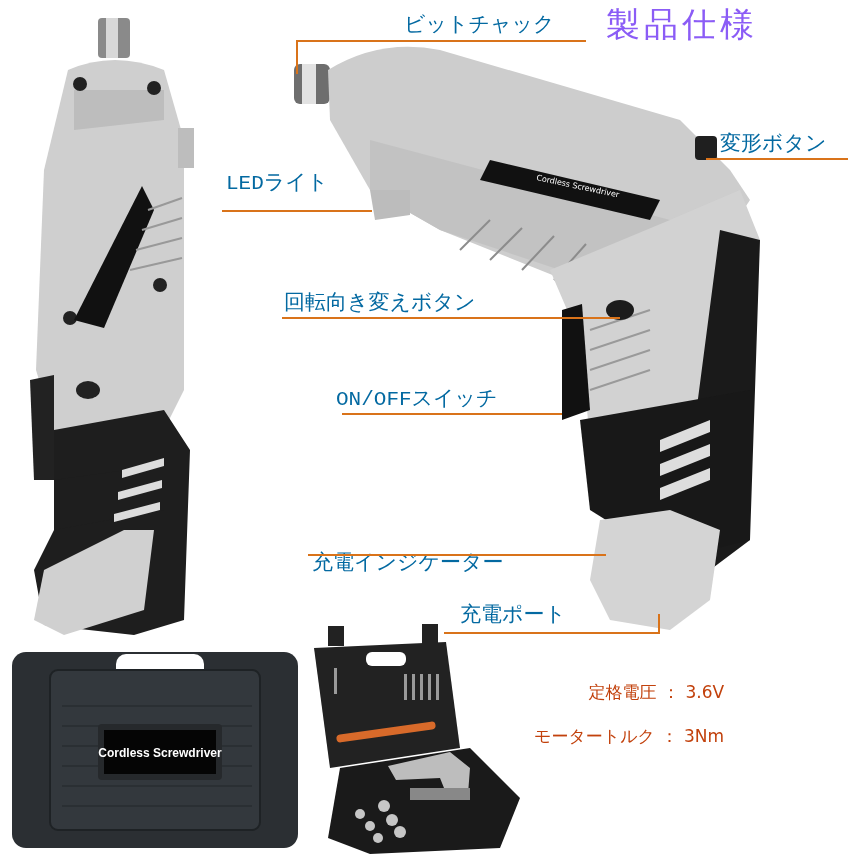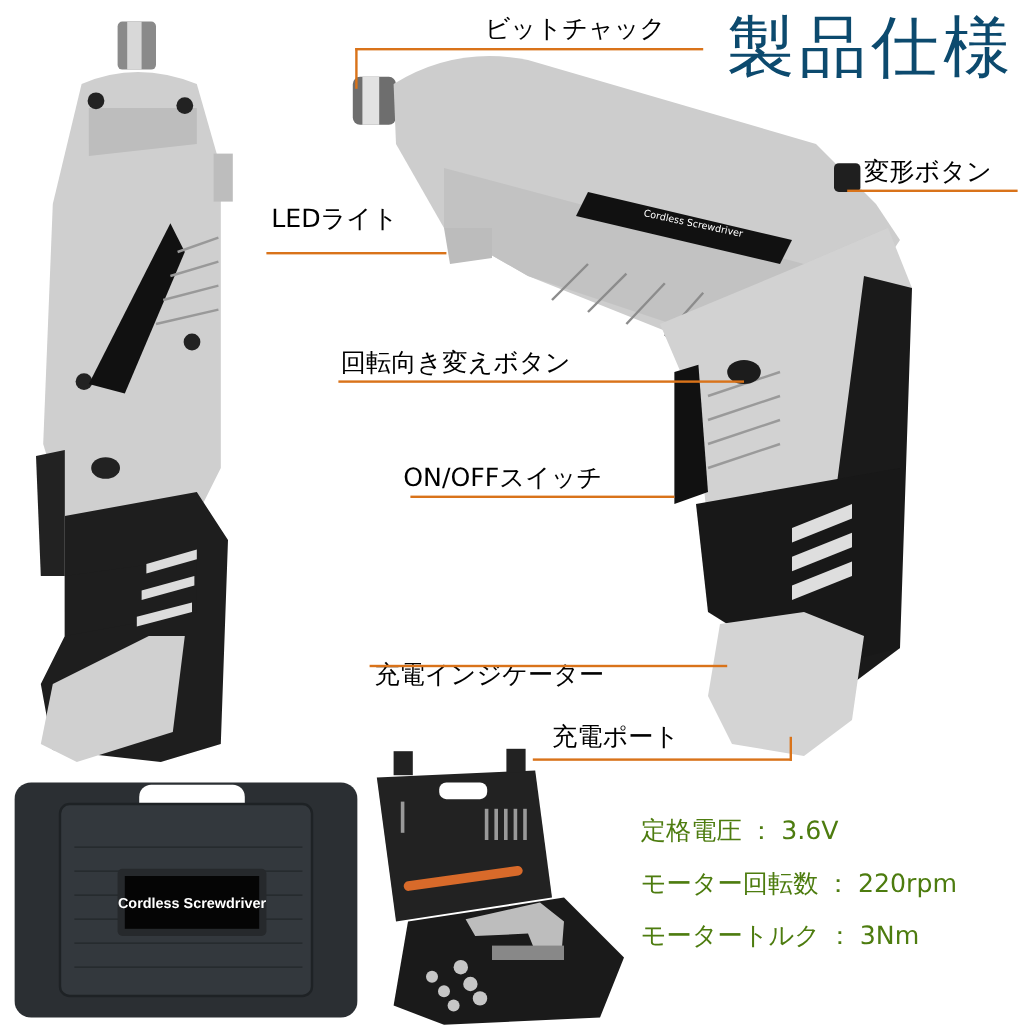--- a/index.html
+++ b/index.html
@@ -1,35 +1,35 @@
 <!DOCTYPE html>
 <html><head>
 <meta charset="utf-8">
 <style>
   * { box-sizing: border-box; margin: 0; padding: 0; }
   html, body { width: 860px; height: 860px; background: #ffffff; overflow: hidden; }
   body { position: relative; font-family: "DejaVu Sans", "Liberation Sans", sans-serif; color: #444; }
 
   .title {
     position: absolute; left: 606px; top: 2px;
-    font-size: 56px; letter-spacing: 4px; color: #0c4a6e; font-weight: normal;
+    font-size: 34px; letter-spacing: 4px; color: #8b5cf6; font-weight: normal;
   }
 
   
-  .label { position: absolute; font-size: 21px; color: #000000; white-space: nowrap; }
+  .label { position: absolute; font-size: 21px; color: #0369a1; white-space: nowrap; font-family: Liberation Mono, monospace; }
   .line { position: absolute; background: #d9731a; height: 2px; }
   .vline { position: absolute; background: #d9731a; width: 2px; }
 
   
   .tool { position: absolute; }
   .tool svg { display: block; }
 
   
   .specs { position: absolute; left: 534px; top: 677px; }
-  .spec-row { font-size: 21px; color: #4d7c0f; height: 44px; line-height: 30px; white-space: nowrap; }
+  .spec-row { font-size: 17px; color: #c2410c; height: 44px; line-height: 30px; white-space: nowrap; text-align: right; }
   .spec-row .sep { margin: 0 6px; }
 </style>
 </head>
 <body>
 
 <div class="title">製品仕様</div>
 
 <div class="tool" style="left:14px; top:10px;">
   <svg width="190" height="630" viewBox="0 0 190 630">
 
@@ -189,18 +189,15 @@
       <rect x="110" y="170" width="60" height="12"></rect>
     </g>
   </svg>
 </div>
 
 <div class="specs">
   <div class="spec-row">
     <span>定格電圧</span><span class="sep">：</span><span>3.6V</span>
   </div>
   <div class="spec-row">
-    <span>モーター回転数</span><span class="sep">：</span><span>220rpm</span>
-  </div>
-  <div class="spec-row">
     <span>モータートルク</span><span class="sep">：</span><span>3Nm</span>
   </div>
 </div>
 
 </body></html>

